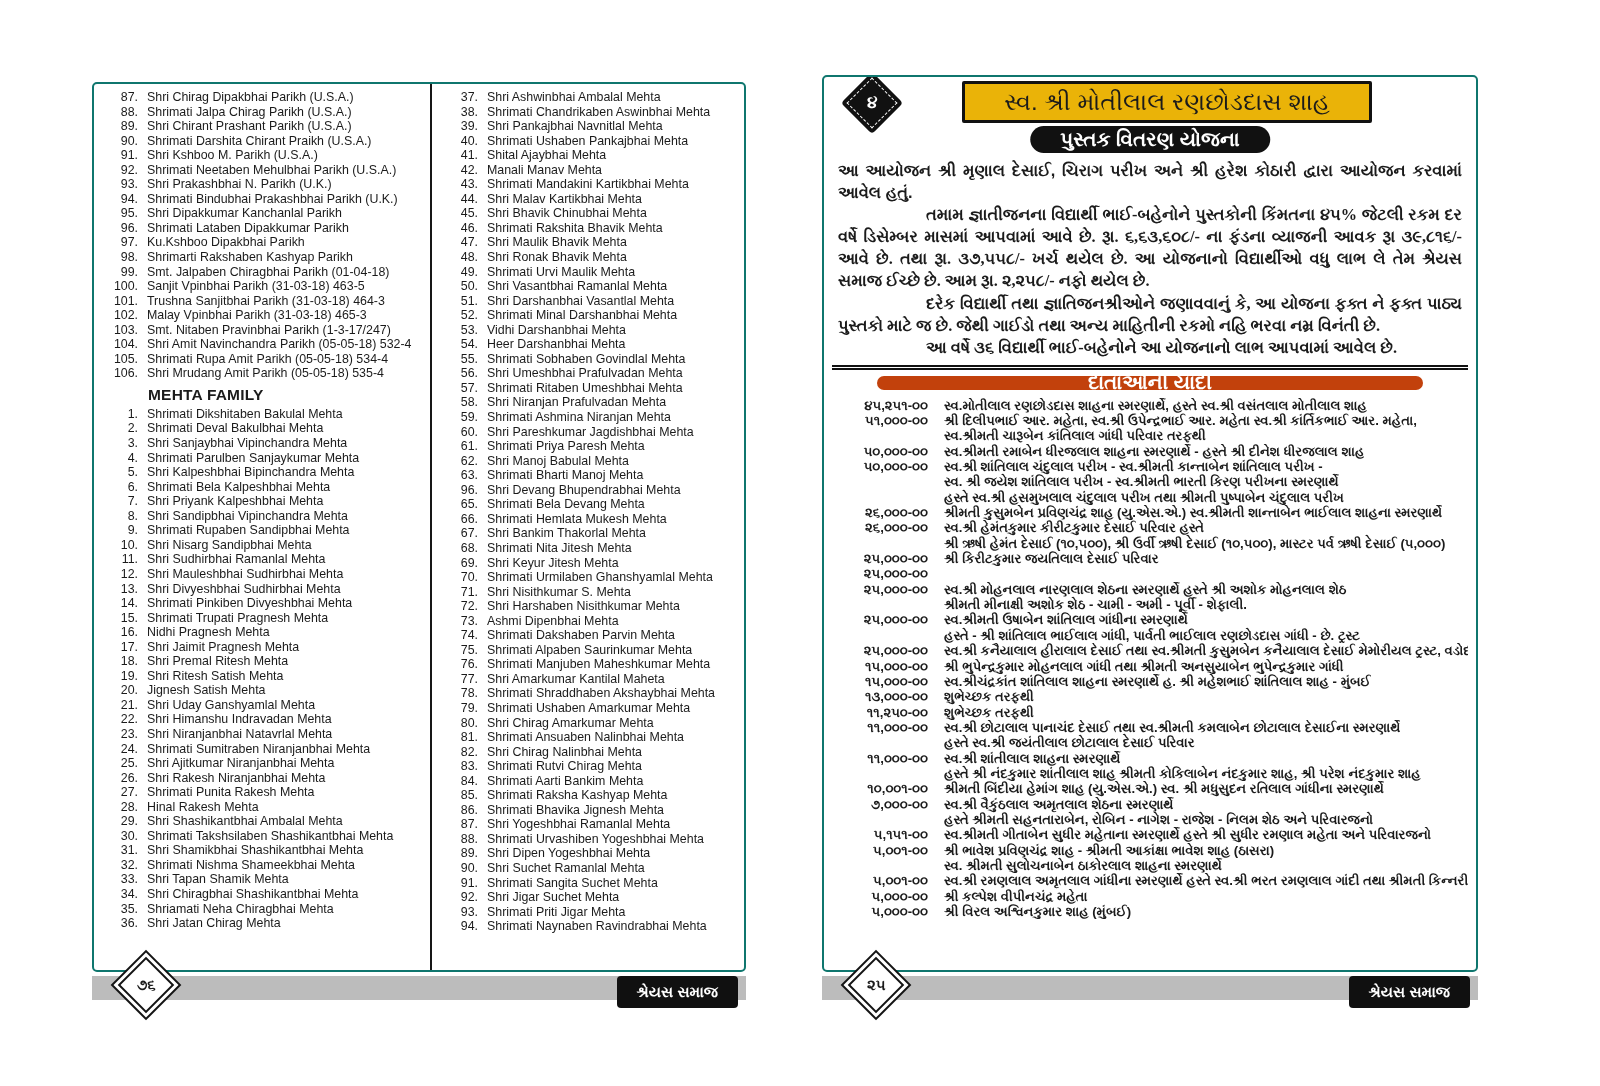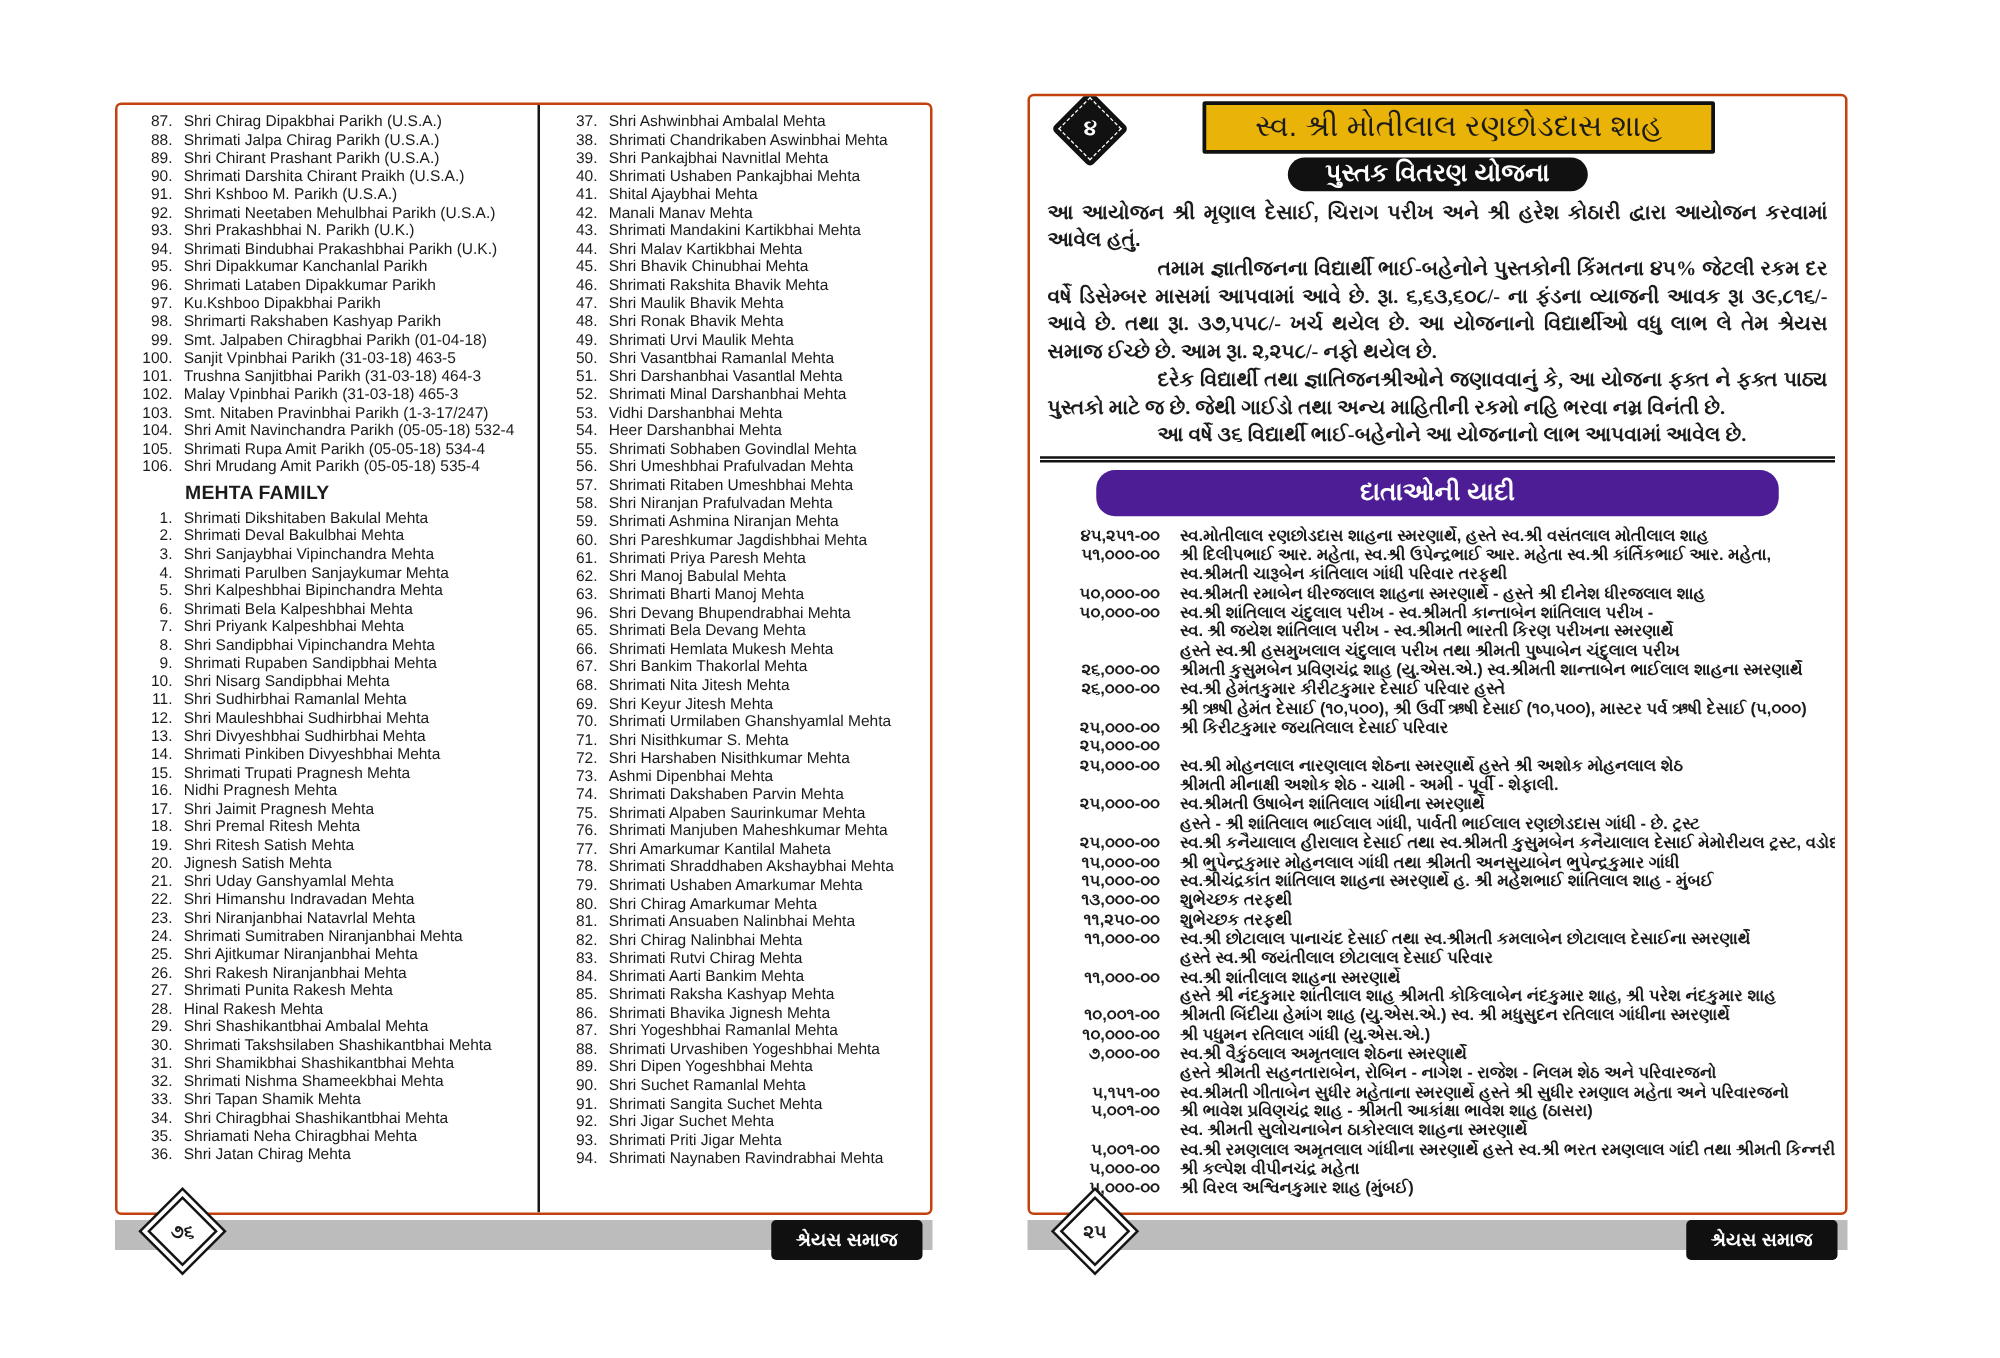--- a/index.html
+++ b/index.html
@@ -3,21 +3,21 @@
 <meta charset="utf-8">
 <style>
   * { box-sizing: border-box; margin: 0; padding: 0; }
   html, body { width: 1600px; height: 1086px; background: #fdfdfc; overflow: hidden;
     font-family: "Liberation Sans", "DejaVu Sans", sans-serif; color: #1b1b1b; }
   .sheet { position: absolute; inset: 0; background: #ffffff; }
 
   
   .page { position: absolute; }
   .page-box { position: absolute; left: 0; right: 0; top: 0; bottom: 28px;
-    border: 2px solid #c2410c; border-radius: 5px; background: #fff; overflow: hidden; }
+    border: 2px solid #0f766e; border-radius: 5px; background: #fff; overflow: hidden; }
   .footer-bar { position: absolute; left: 0; right: 0; bottom: 0; height: 24px; background: #bcbcbc; }
   .pg-diamond { position: absolute; left: 34px; top: -11px; width: 40px; height: 40px;
     background: #fff; border: 2px solid #141414; transform: rotate(45deg);
     box-shadow: 0 0 0 3px #fff, 0 0 0 5px #141414;
     display: flex; align-items: center; justify-content: center; }
   .pg-diamond span { transform: rotate(-45deg); font-weight: bold; font-size: 15px; }
   .brand-pill { position: absolute; right: 8px; top: 0; height: 24px; padding: 16px 20px;
     background: #101010; color: #fff; font-weight: bold; font-size: 15px;
     display: flex; align-items: center; border-radius: 4px; }
 
@@ -44,21 +44,21 @@
     border: 3px solid #111; border-radius: 2px; background: #eab308;
     display: flex; align-items: center; justify-content: center;
     font-size: 24px; font-weight: normal; white-space: nowrap; }
   .subtitle-pill { position: absolute; left: 50%; transform: translateX(-50%); top: 49px;
     background: #111; color: #fff; border-radius: 16px; padding: 2px 30px;
     font-size: 20px; font-weight: bold; white-space: nowrap; }
   .rp-paragraphs { margin: 6px 14px 0 14px; font-size: 16.3px; font-weight: 700;
     line-height: 22.3px; text-align: justify; }
   .rp-paragraphs p.ind { text-indent: 88px; font-family: Liberation Serif, serif; }
   .double-rule { margin: 5px 8px 0; height: 5px; border-top: 2px solid #111; border-bottom: 2px solid #111; }
-  .donors-pill { margin: 6px auto 8px; width: 546px; height: 37px; background: #4c1d95;
+  .donors-pill { margin: 6px auto 8px; width: 546px; height: 14px; background: #c2410c;
     border-radius: 15px; color: #fff; font-size: 20px; font-weight: bold;
     display: flex; align-items: center; justify-content: center; }
   .donor-list { margin: 2px 8px 0 16px; font-size: 13.2px; font-weight: 700; line-height: 15.35px; }
   .donor-row { display: flex; }
   .donor-row .amt { width: 88px; text-align: right; flex: none; white-space: nowrap; }
   .donor-row .dlines { margin-left: 16px; overflow: hidden; }
   .donor-row .dline { white-space: nowrap; }
 </style>
 </head>
 <body>
@@ -669,26 +669,20 @@
               <div class="dline">હસ્તે શ્રી નંદકુમાર શાંતીલાલ શાહ શ્રીમતી કોકિલાબેન નંદકુમાર શાહ, શ્રી પરેશ નંદકુમાર શાહ</div>
             </div>
           </div>
           <div class="donor-row">
             <span class="amt">૧૦,૦૦૧-૦૦</span>
             <div class="dlines">
               <div class="dline">શ્રીમતી બિંદીયા હેમાંગ શાહ (યુ.એસ.એ.) સ્વ. શ્રી મધુસુદન રતિલાલ ગાંધીના સ્મરણાર્થે</div>
             </div>
           </div>
           <div class="donor-row">
-            <span class="amt">૧૦,૦૦૦-૦૦</span>
-            <div class="dlines">
-              <div class="dline">શ્રી પધુમન રતિલાલ ગાંધી (યુ.એસ.એ.)</div>
-            </div>
-          </div>
-          <div class="donor-row">
             <span class="amt">૭,૦૦૦-૦૦</span>
             <div class="dlines">
               <div class="dline">સ્વ.શ્રી વૈકુંઠલાલ અમૃતલાલ શેઠના સ્મરણાર્થે</div>
               <div class="dline">હસ્તે શ્રીમતી સહનતારાબેન, રોબિન - નાગેશ - રાજેશ - નિલમ શેઠ અને પરિવારજનો</div>
             </div>
           </div>
           <div class="donor-row">
             <span class="amt">૫,૧૫૧-૦૦</span>
             <div class="dlines">
               <div class="dline">સ્વ.શ્રીમતી ગીતાબેન સુધીર મહેતાના સ્મરણાર્થે હસ્તે શ્રી સુધીર રમણાલ મહેતા અને પરિવારજનો</div>

